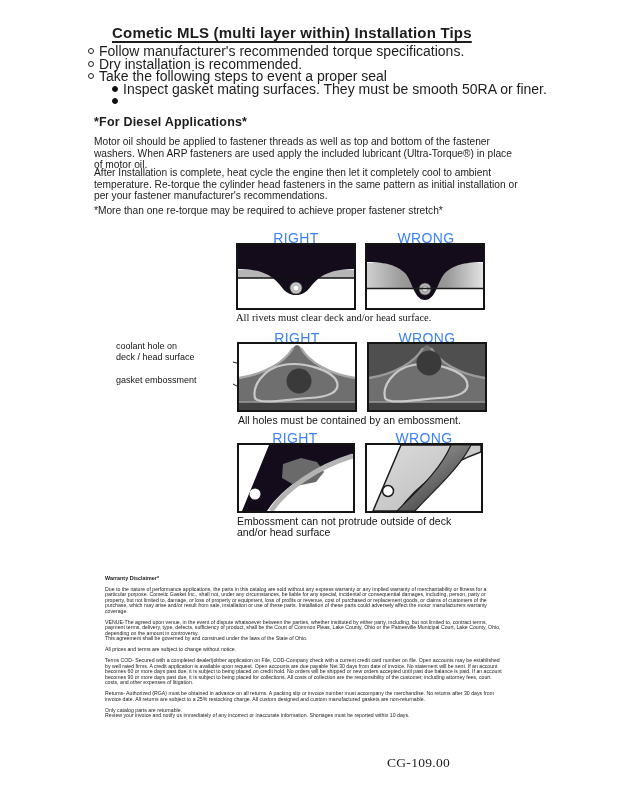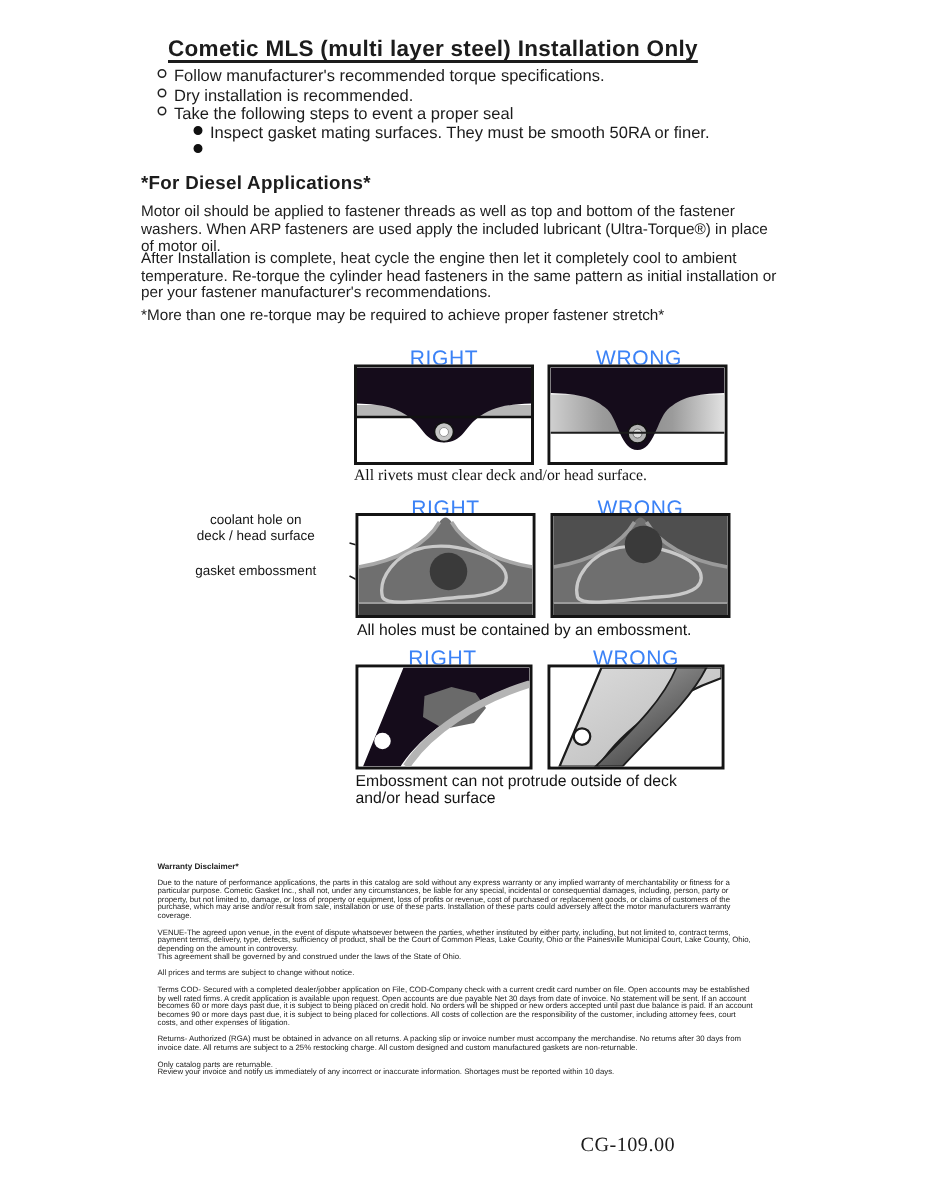--- a/index.html
+++ b/index.html
@@ -5,48 +5,48 @@
   html,body{margin:0;padding:0;background:#ffffff;}
   .page{
     position:relative;width:618px;height:800px;background:#ffffff;overflow:hidden;
     font-family:"Liberation Sans", sans-serif;color:#1c1c1c;
   }
   .abs{position:absolute;}
   .doc-title{
     left:112px;top:24px;font-size:15px;font-weight:bold;letter-spacing:.2px;
     text-decoration:underline;text-decoration-thickness:1.5px;text-underline-offset:3px;
   }
-  .bullets{left:105px;top:45px;font-size:11px;line-height:12.5px;}
+  .bullets{left:88px;top:45px;font-size:14px;line-height:12.5px;}
   .bullet-row{white-space:nowrap;}
   .bullet-row.sub{padding-left:24px;}
   .marker{display:inline-block;width:4px;height:4px;border-radius:50%;margin-right:5px;vertical-align:2px;}
   .marker.hollow{border:1px solid #222;}
   .marker.solid{background:#111;border:1px solid #111;}
   .diesel-heading{left:94px;top:115px;font-size:12.5px;font-weight:bold;letter-spacing:.2px;}
   .body-para{left:94px;width:424px;font-size:10.2px;line-height:11.5px;}
   .p1{top:136px;}
   .p2{top:167px;}
   .note{top:205px;white-space:nowrap;}
   .rw-header{top:0;width:120px;text-align:center;font-size:14px;letter-spacing:.4px;color:#3b82f6;}
   .panel{border:2px solid #141414;background:#fff;}
   .panel svg{display:block;}
   .caption{font-size:10.5px;line-height:11px;color:#141414;white-space:nowrap;}
-  .ann-label{left:104px;width:133px;text-align:center;font-size:9px;line-height:10.5px;color:#141414;}
+  .ann-label{left:116px;width:133px;text-align:left;font-size:9px;line-height:10.5px;color:#141414;}
   .disclaimer{left:105px;top:576px;width:400px;font-size:5.2px;line-height:5.5px;color:#222;}
   .disclaimer h6{margin:0 0 5px 0;font-size:5.4px;font-weight:bold;}
   .disclaimer p{margin:0 0 5.5px 0;}
   .disclaimer p.tight{margin-bottom:0;}
   .footer-code{left:387px;top:755px;font-size:13.5px;letter-spacing:.3px;color:#1c1c1c;font-family:Liberation Serif, serif;}
 </style>
 </head>
 <body>
 
 <div class="page">
 
-  <div class="abs doc-title">Cometic MLS (multi layer steel) Installation Only</div>
+  <div class="abs doc-title">Cometic MLS (multi layer within) Installation Tips</div>
 
   <div class="abs bullets">
     <div class="bullet-row"><span class="marker hollow"></span><span>Follow manufacturer's recommended torque specifications.</span></div>
     <div class="bullet-row"><span class="marker hollow"></span><span>Dry installation is recommended.</span></div>
     <div class="bullet-row"><span class="marker hollow"></span><span>Take the following steps to event a proper seal</span></div>
     <div class="bullet-row sub"><span class="marker solid"></span><span>Inspect gasket mating surfaces.  They must be smooth 50RA or finer.</span></div>
     <div class="bullet-row sub"><span class="marker solid"></span></div>
   </div>
 
   <div class="abs body-para p1">Motor oil should be applied to fastener threads as well as top and bottom of the fastener washers. When ARP fasteners are used apply the included lubricant (Ultra-Torque®) in place of motor oil.</div>

